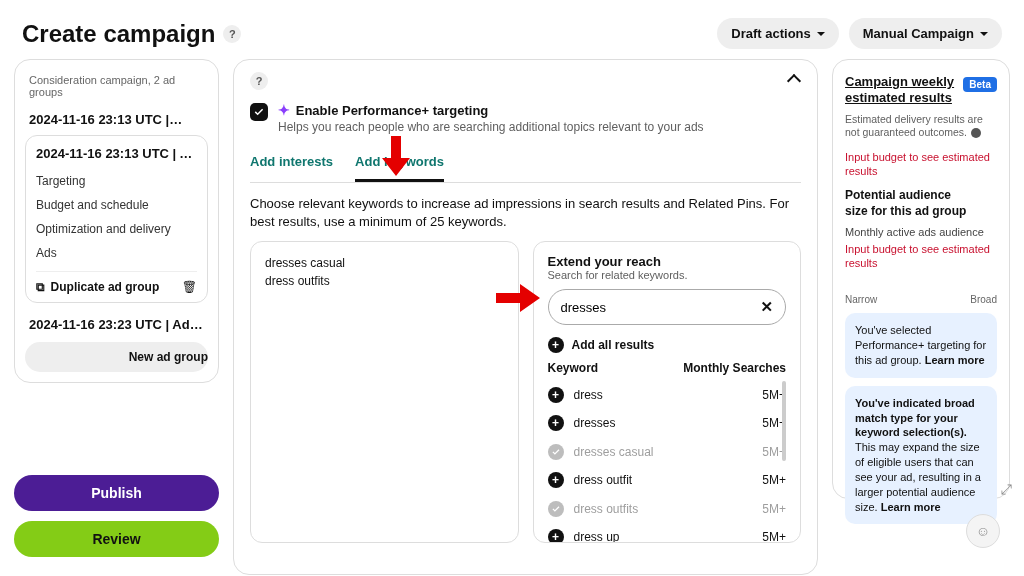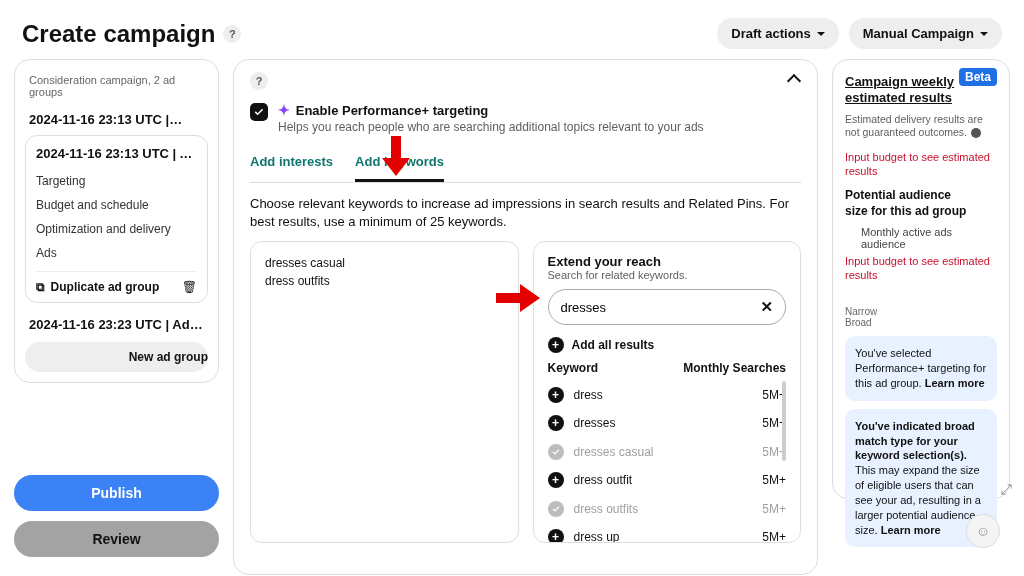--- a/index.html
+++ b/index.html
@@ -19,22 +19,22 @@
   .left-card { border:1px solid #ddd; border-radius:16px; padding:10px 8px; font-size:12px; overflow:hidden;}
   .left-title { color:#666; font-size:11px; padding:4px 6px 8px 6px; }
   .tree-lvl1 { font-weight:600; font-size:13px; padding:6px 6px 8px 6px; white-space:nowrap; overflow:hidden; text-overflow:ellipsis;}
   .adgroup { border:1px solid #ddd; border-radius:12px; padding:10px 10px 8px 10px; margin:0 2px 8px 2px;}
   .adgroup-title{font-weight:600; font-size:13px; margin-bottom:8px; white-space:nowrap; overflow:hidden; text-overflow:ellipsis;}
   .adgroup-item{font-size:12px; color:#333; padding:5px 0;}
   .dup-row{display:flex;align-items:center;justify-content:space-between;border-top:1px solid #eee;margin-top:6px;padding-top:8px;}
   .dup-btn{display:flex;align-items:center;gap:6px;font-size:12px;font-weight:600;cursor:pointer;}
   .new-btn{background:#eee;border-radius:18px;padding:8px 0;text-align:right;font-size:12px;font-weight:600;margin:2px 2px 0 2px;cursor:pointer;}
   .left-buttons{margin-top:auto; padding:10px 0 18px 0; display:flex; flex-direction:column; gap:10px;}
-  .btn-red{background:#3b82f6;color:#fff;border-radius:22px;padding:10px 0;text-align:center;font-weight:700;font-size:14px;cursor:pointer;}
-  .btn-grey{background:#a3a3a3;border-radius:22px;padding:10px 0;text-align:center;font-weight:600;font-size:14px;cursor:pointer;}
+  .btn-red{background:#4c1d95;color:#fff;border-radius:22px;padding:10px 0;text-align:center;font-weight:700;font-size:14px;cursor:pointer;}
+  .btn-grey{background:#84cc16;border-radius:22px;padding:10px 0;text-align:center;font-weight:600;font-size:14px;cursor:pointer;}
 
   
   .center{flex:1; min-width:0;}
   .center-card{border:1px solid #ddd;border-radius:16px;padding:12px 16px 16px 16px; height:100%; overflow:hidden;}
   .section-row{display:flex;align-items:center;justify-content:space-between;}
   .section-title{font-weight:600;font-size:14px; display:flex; align-items:center; gap:8px;}
   .carrot{width:14px;height:14px;display:inline-block;}
   .carrot::before{content:"";display:block;width:8px;height:8px;border-right:2px solid #111;border-bottom:2px solid #111;transform:rotate(-135deg);margin:2px auto;}
   .perf-row{display:flex;gap:10px;margin:12px 0 10px 0;}
   .chk{width:18px;height:18px;border-radius:5px;background:#111;display:flex;align-items:center;justify-content:center;flex-shrink:0; margin-top:1px;}
@@ -64,26 +64,26 @@
   .kw-row.added{color:#9e9e9e;}
   .circ{width:16px;height:16px;border-radius:50%;display:flex;align-items:center;justify-content:center;color:#fff;font-size:12px;font-weight:900;flex-shrink:0;}
   .circ.plus{background:#111;}
   .circ.chk{background:#bdbdbd;}
   .circ.chk svg{width:10px;height:10px;fill:#fff;}
 
   
   .right{width:178px;}
   .right-card{border:1px solid #ddd;border-radius:16px;padding:14px 12px;font-size:12px;position:relative; height:440px; display:flex; flex-direction:column;}
   .r-title{font-weight:700;font-size:13px;line-height:1.25;text-decoration:underline;}
-  .beta{position:absolute;top:8px;right:12px;background:#1f6fe5;color:#fff;font-size:12px;font-weight:700;padding:2px 6px;border-radius:4px;}
+  .beta{position:absolute;top:17px;right:12px;background:#1f6fe5;color:#fff;font-size:10px;font-weight:700;padding:2px 6px;border-radius:4px;}
   .r-sub{color:#5f5f5f;font-size:10.5px;margin:6px 0 4px 0;line-height:1.3;}
   .r-red{color:#c8102e;font-size:11px;margin:6px 0 10px 0;line-height:1.3;}
   .r-sec{font-weight:700;font-size:12px;line-height:1.3;}
-  .r-sub2{font-size:11px;color:#444;margin:6px 0 2px 16px;}
-  .slider-lbls{display:flex;justify-content:space-between;font-size:10px;color:#666;margin-top:14px;flex-direction:column;}
+  .r-sub2{font-size:11px;color:#444;margin:6px 0 2px 0;}
+  .slider-lbls{display:flex;justify-content:space-between;font-size:10px;color:#666;margin-top:14px;}
   .note{background:#e7f1ff;border-radius:10px;padding:10px;font-size:11px;line-height:1.35;margin-top:8px;}
   .note b{font-weight:700;}
   .lm{font-weight:700;}
   .info-dot{display:inline-block;width:10px;height:10px;border-radius:50%;background:#555;margin-left:4px;vertical-align:middle;}
 
   
   .arrow{position:absolute;pointer-events:none;}
   .arrow svg{display:block;}
 
   

